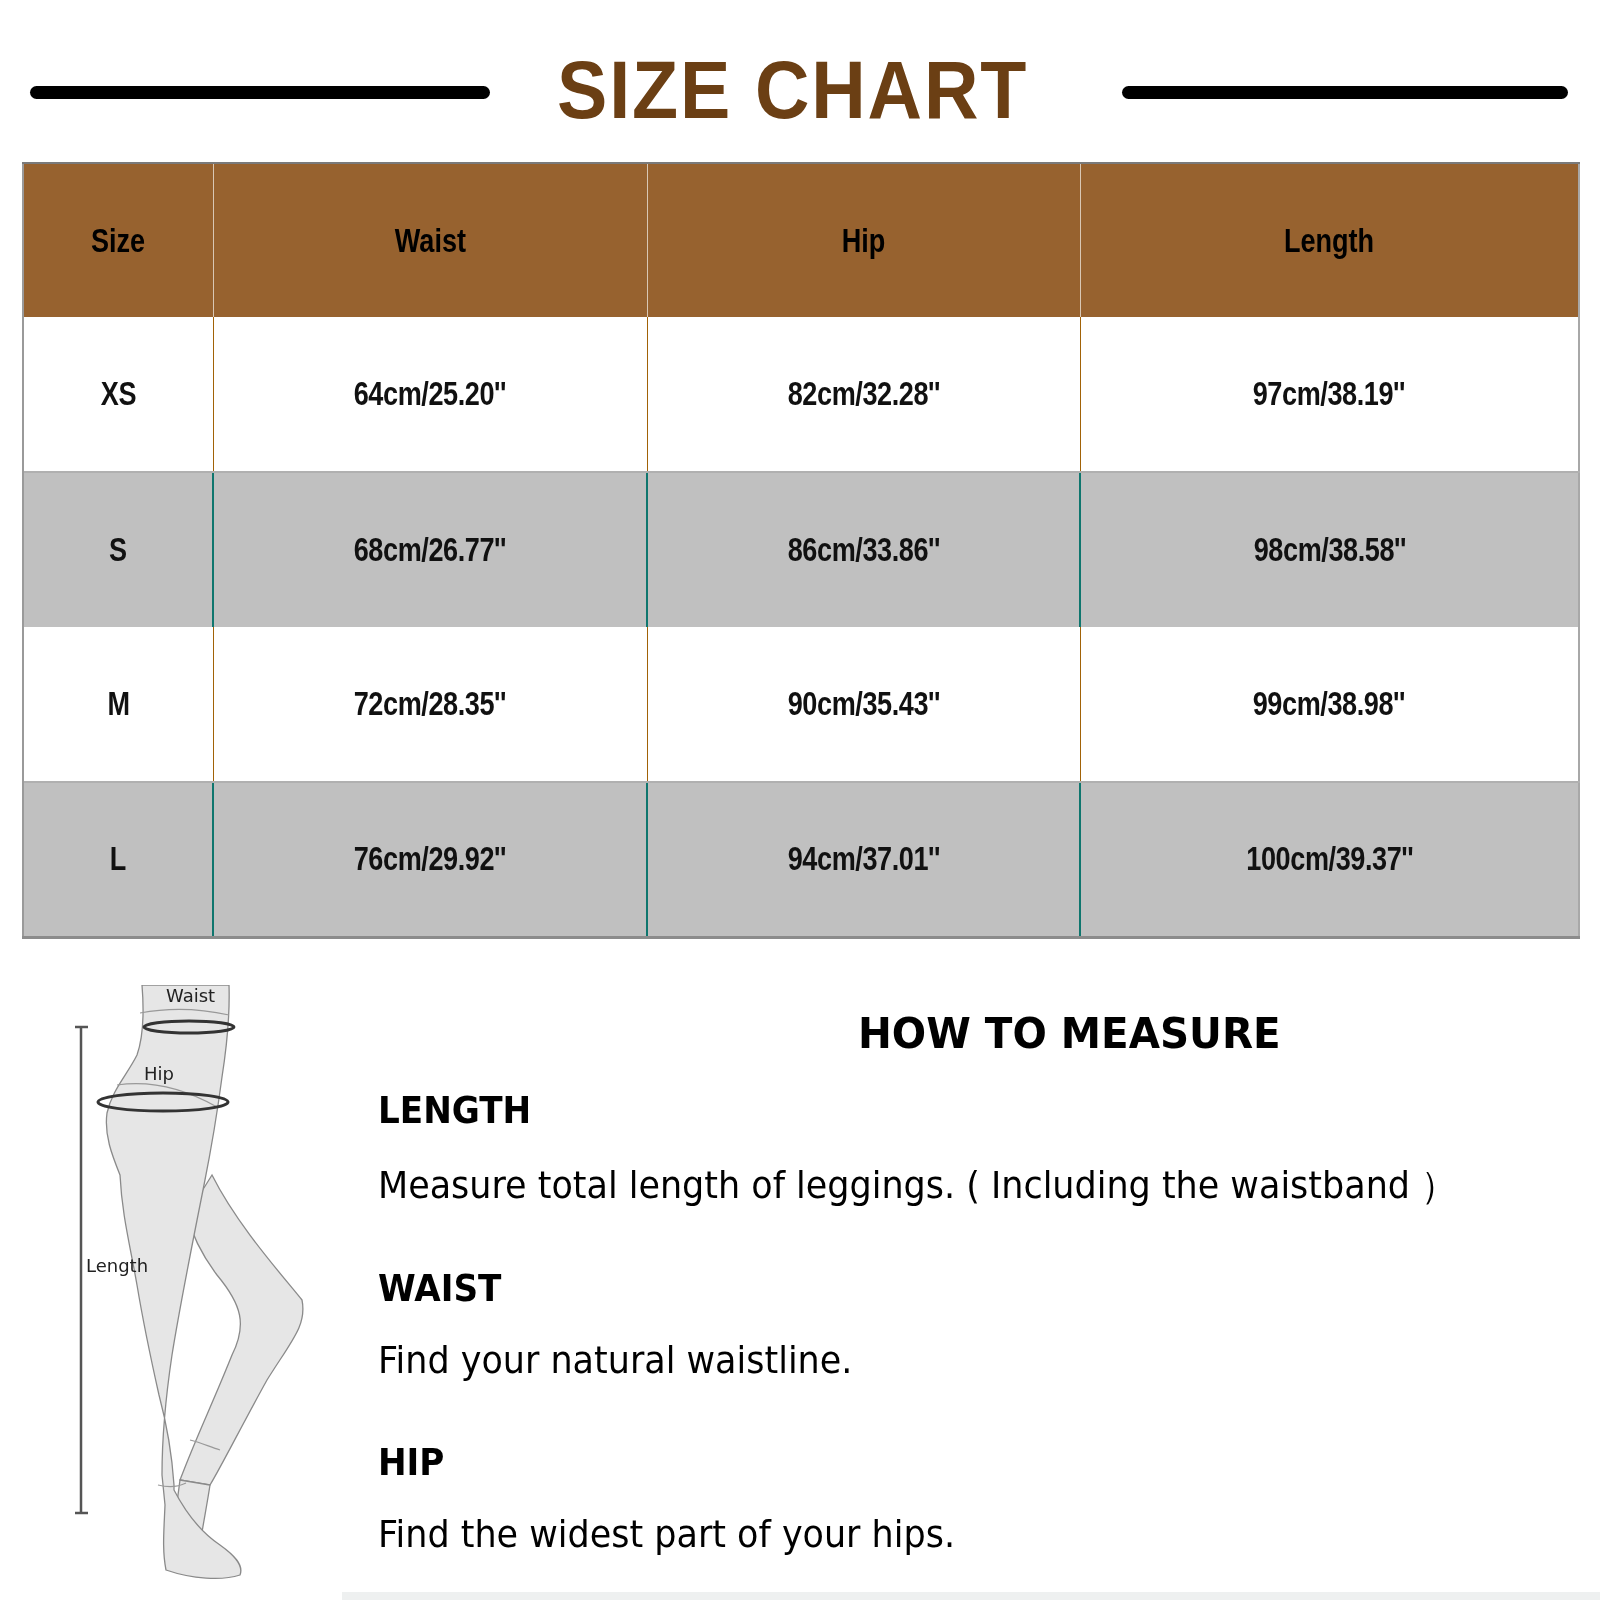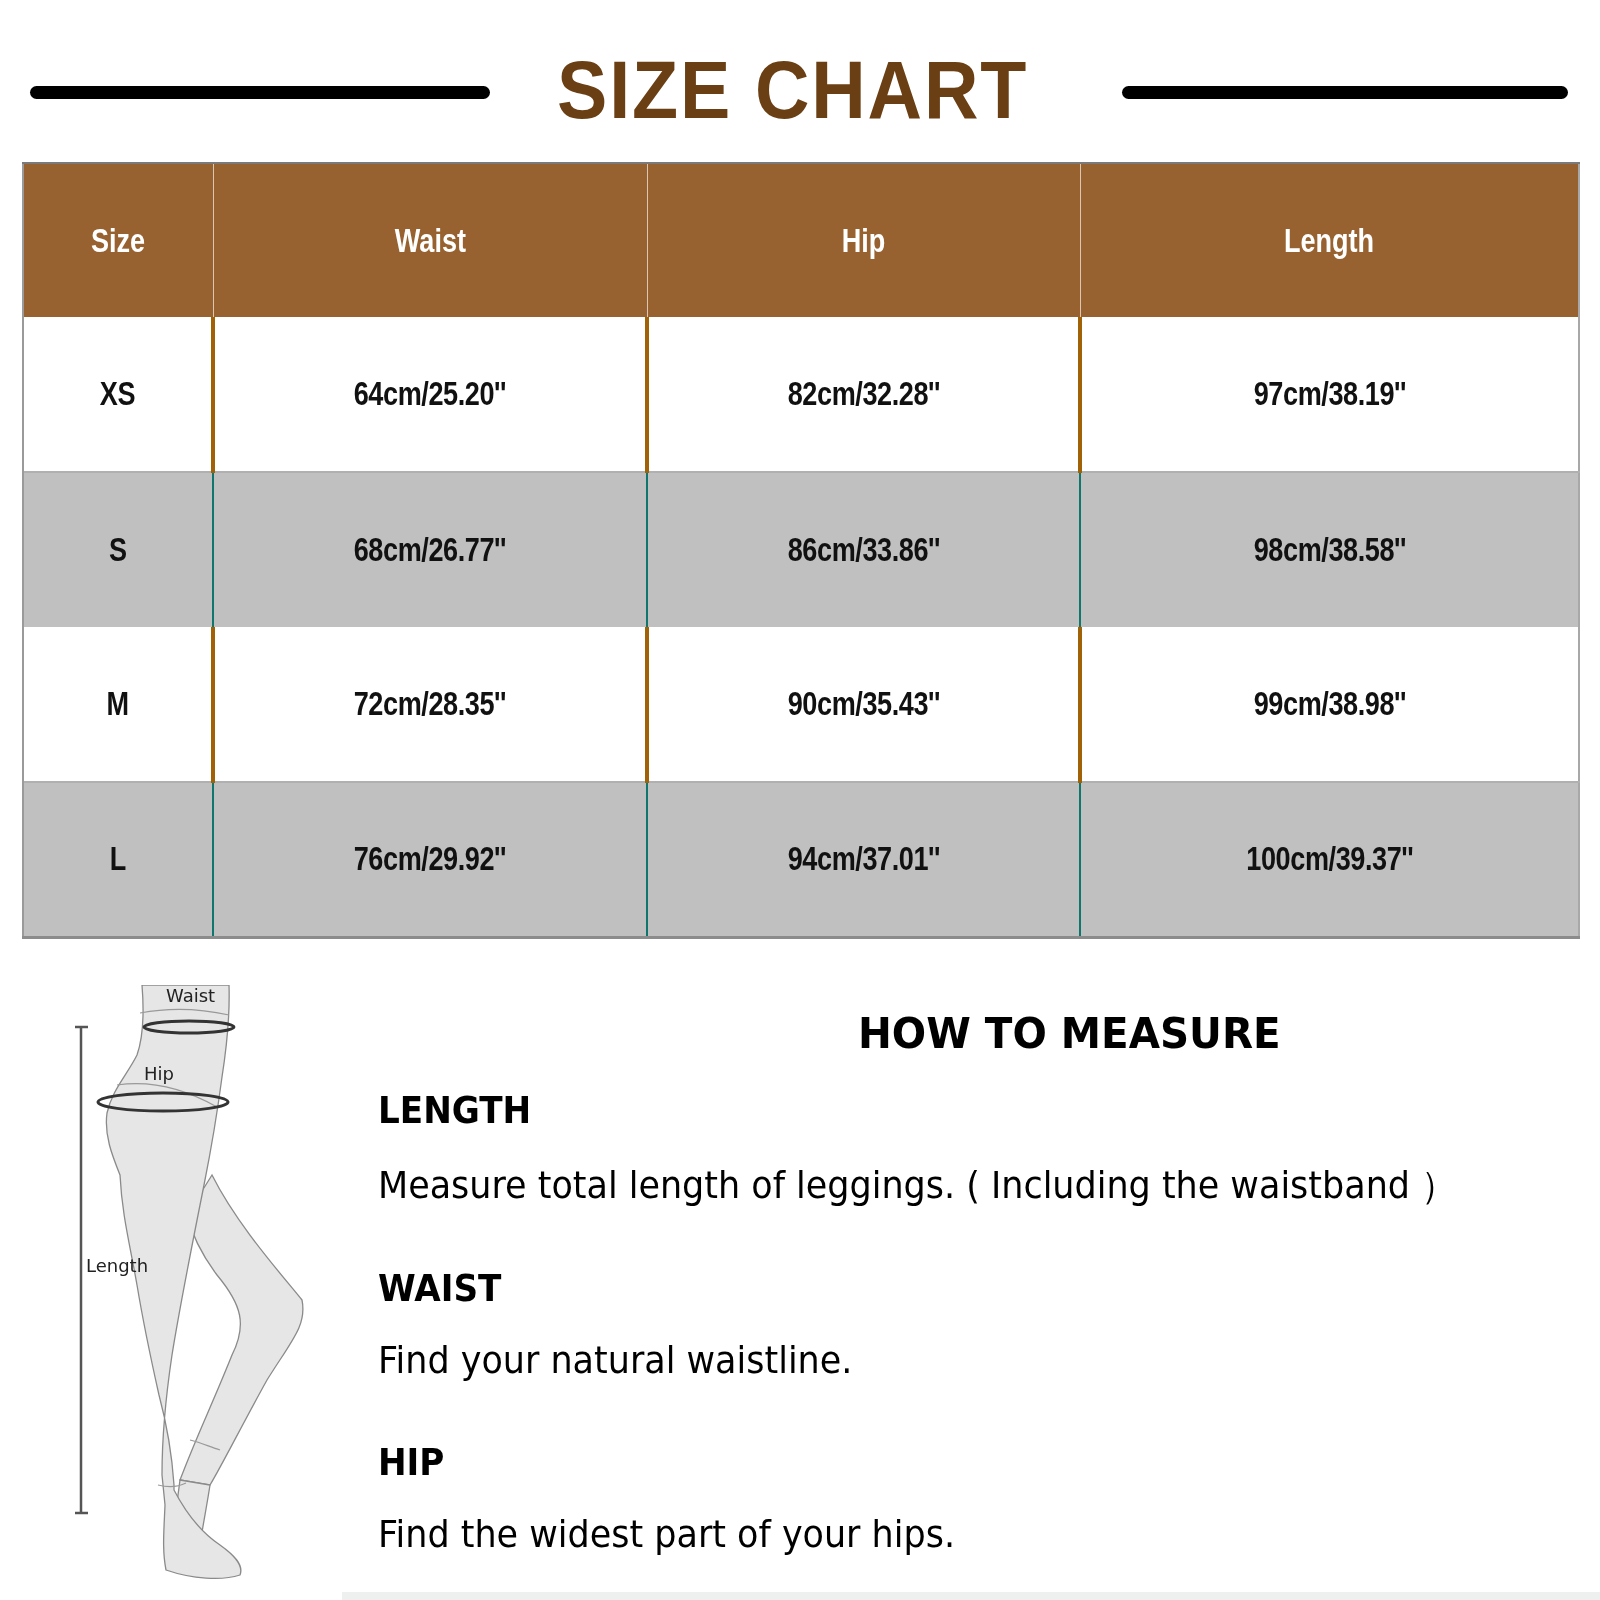--- a/index.html
+++ b/index.html
@@ -23,26 +23,26 @@
   .size-table {
     position: absolute; left: 22px; top: 162px; width: 1556px;
     border-collapse: collapse; table-layout: fixed;
     border-right: 2px solid #a8a8a8; border-bottom: 3px solid #8c8c8c;
   }
   .size-table th, .size-table td {
     text-align: center; vertical-align: middle;
     font-family: "Liberation Sans", sans-serif; font-weight: bold;
   }
   .size-table th {
-    height: 154px; background: #97622f; color: #ffffff; font-size: 33px;
+    height: 154px; background: #97622f; color: #000000; font-size: 33px;
     border-left: 1px solid #d9c7b4; border-top: 2px solid #7a7a7a;
   }
   .size-table th:first-child { border-left: 2px solid #9a9a9a; }
   .size-table td { height: 155px; font-size: 33px; color: #111; letter-spacing: -0.5px; }
-  .size-table tr.row-white td { background: #ffffff; border-left: 4px solid #a16207; }
+  .size-table tr.row-white td { background: #ffffff; border-left: 1px solid #a16207; }
   .size-table tr.row-gray td { background: #c0c0c0; border-left: 2px solid #0f766e; }
   .size-table tr td:first-child { border-left: 2px solid #9a9a9a; }
   .size-table tr.row-gray td { border-top: 2px solid #b0b0b0; }
   .cell-inner { display: inline-block; transform: scaleX(0.82); transform-origin: center; }
 
   
   .figure { position: absolute; left: 62px; top: 985px; width: 260px; height: 615px; }
   .figure-label {
     position: absolute; font-family: "DejaVu Sans", sans-serif; font-size: 18px; color: #222;
   }

